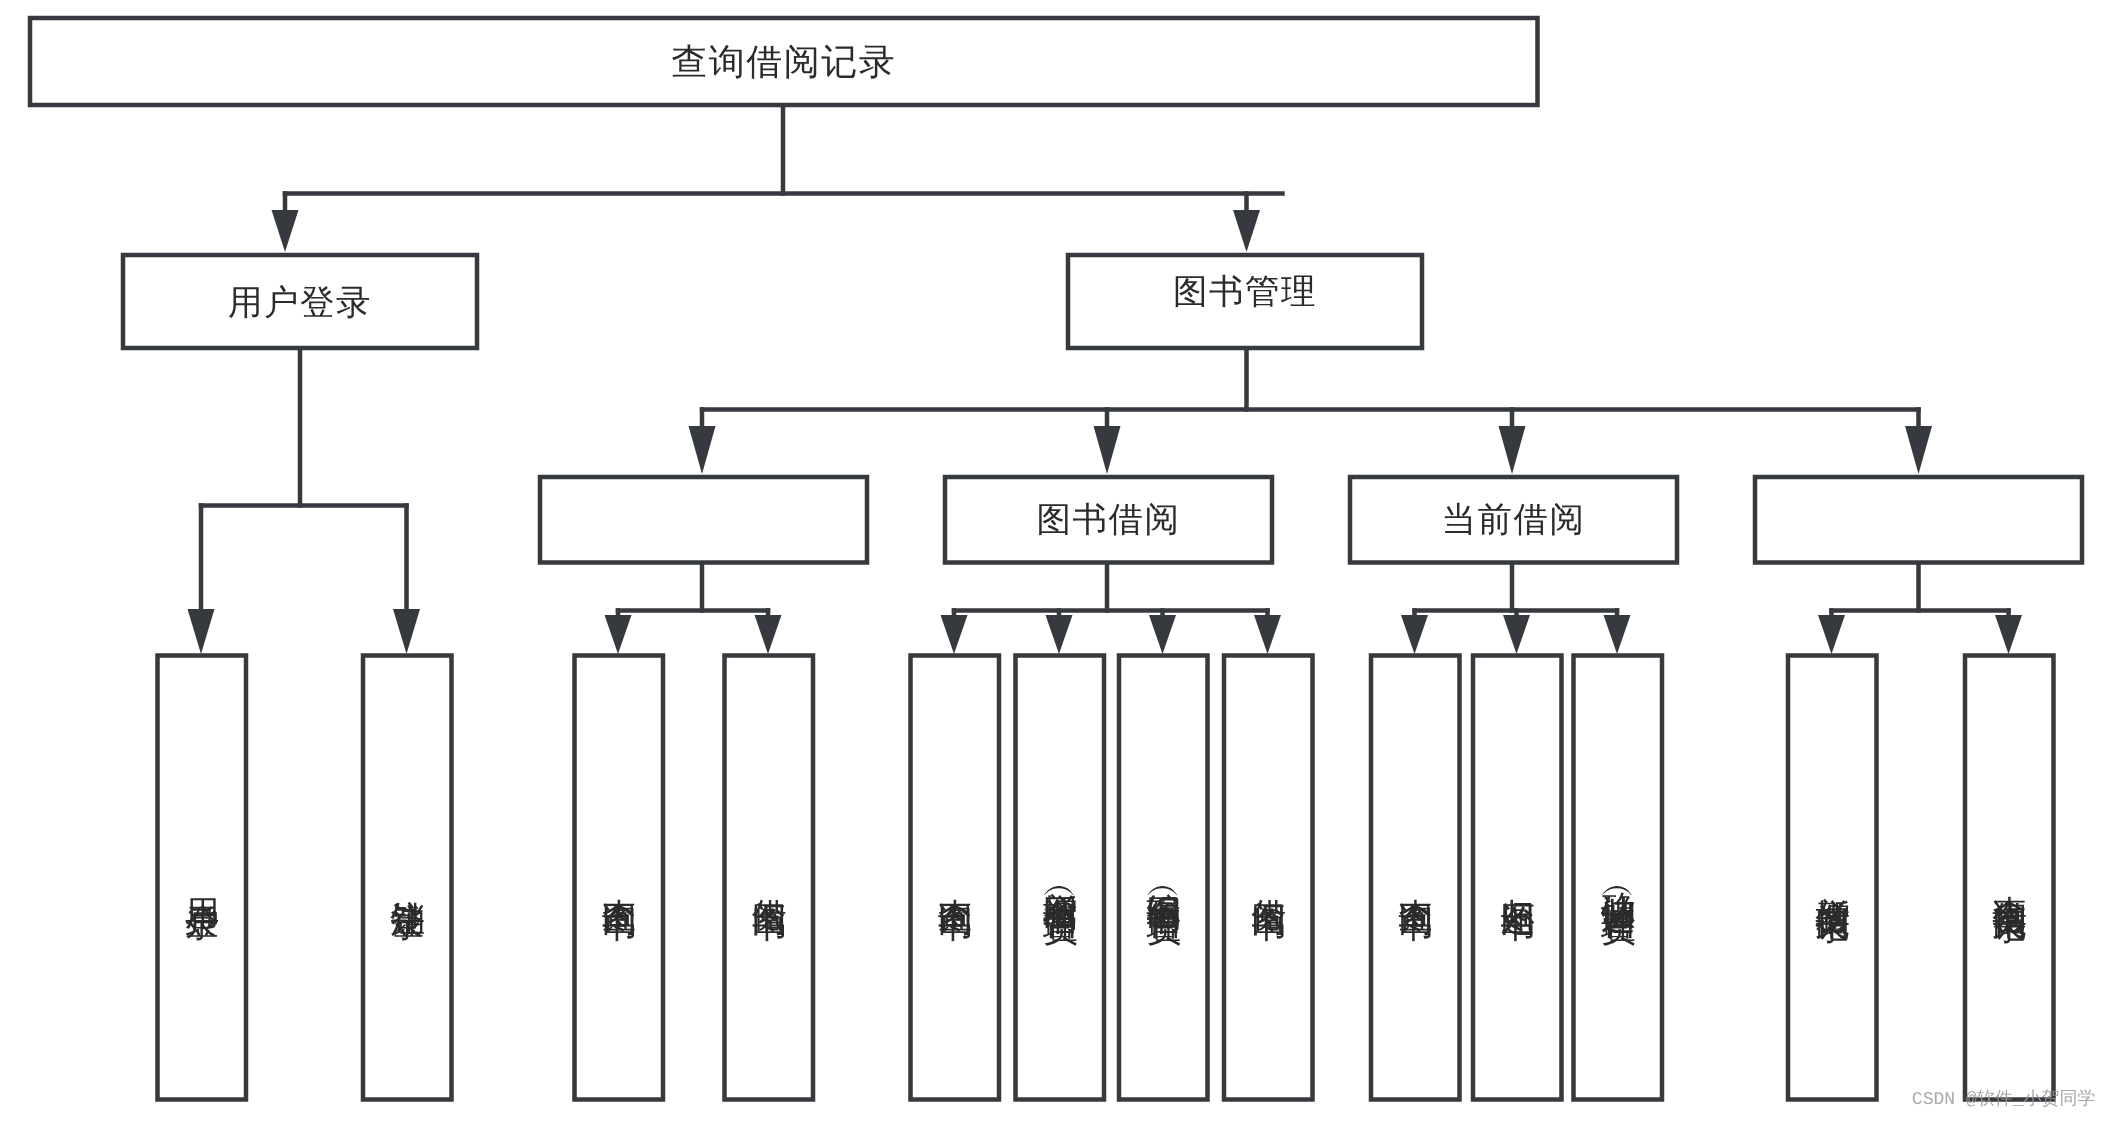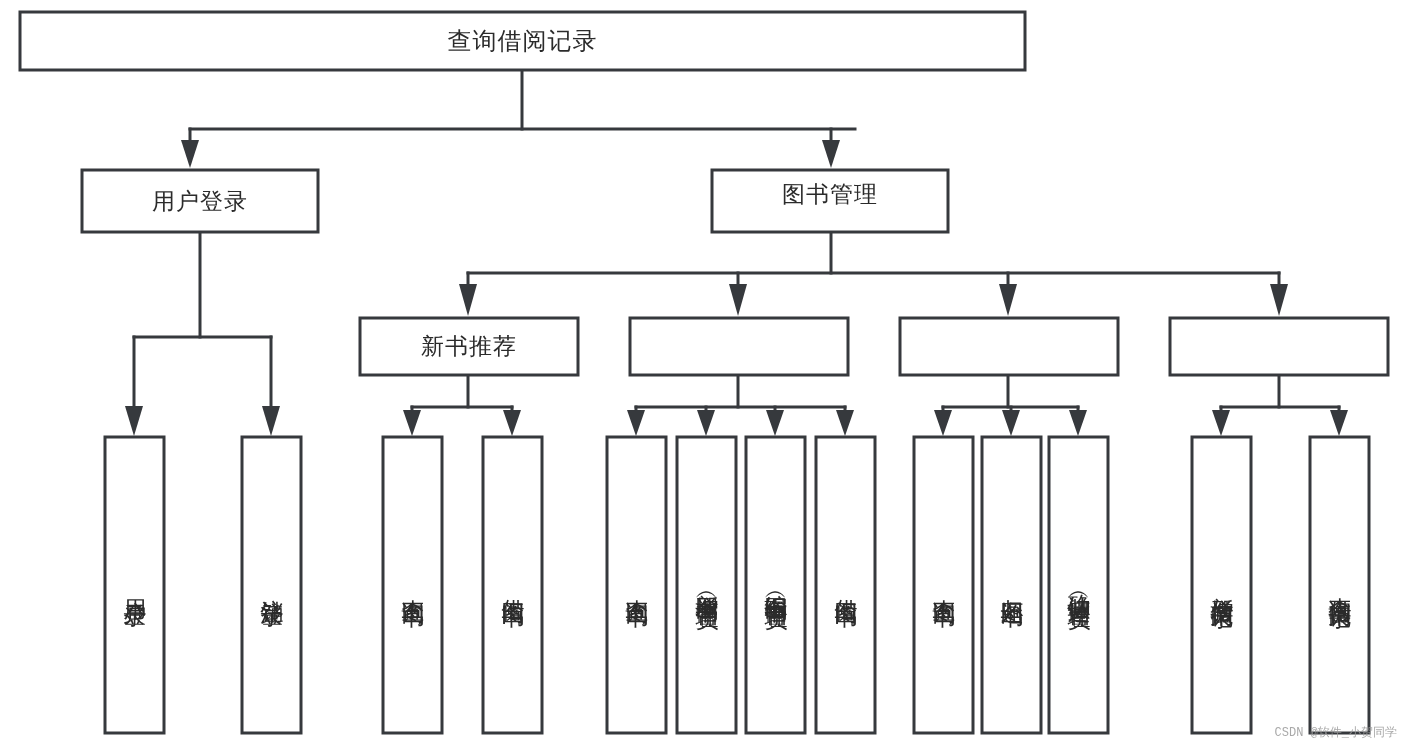--- a/index.html
+++ b/index.html
@@ -192,21 +192,22 @@
     <rect class="node-rect" x="1192" y="437" width="59" height="296"></rect>
     <rect class="node-rect" x="1310" y="437" width="59" height="296"></rect>
 
   </svg>
 
   <div class="h-box-label title-label" style="left:20px; top:12px; width:1005px; height:58px;">查询借阅记录</div>
 
   <div class="h-box-label" style="left:82px; top:170px; width:236px; height:62px;">用户登录</div>
   <div class="h-box-label" style="left:712px; top:170px; width:236px; height:48px;border-radius:12px;">图书管理</div>
 
-  <div class="h-box-label" style="left:360px; top:318px; width:218px; height:57px;">新书推荐</div>
+  <div class="h-box-label" style="left:630px; top:318px; width:218px; height:57px;">图书借阅</div>
+  <div class="h-box-label" style="left:900px; top:318px; width:218px; height:57px;">当前借阅</div>
 
   <div class="vert-box" style="left:105px; top:437px; width:59px; height:296px;">
     <span class="vert-text">用户登录</span>
   </div>
   <div class="vert-box" style="left:242px; top:437px; width:59px; height:296px;">
     <span class="vert-text">注销登录</span>
   </div>
 
   <div class="vert-box" style="left:383px; top:437px; width:59px; height:296px;">
     <span class="vert-text">查询图书</span>

